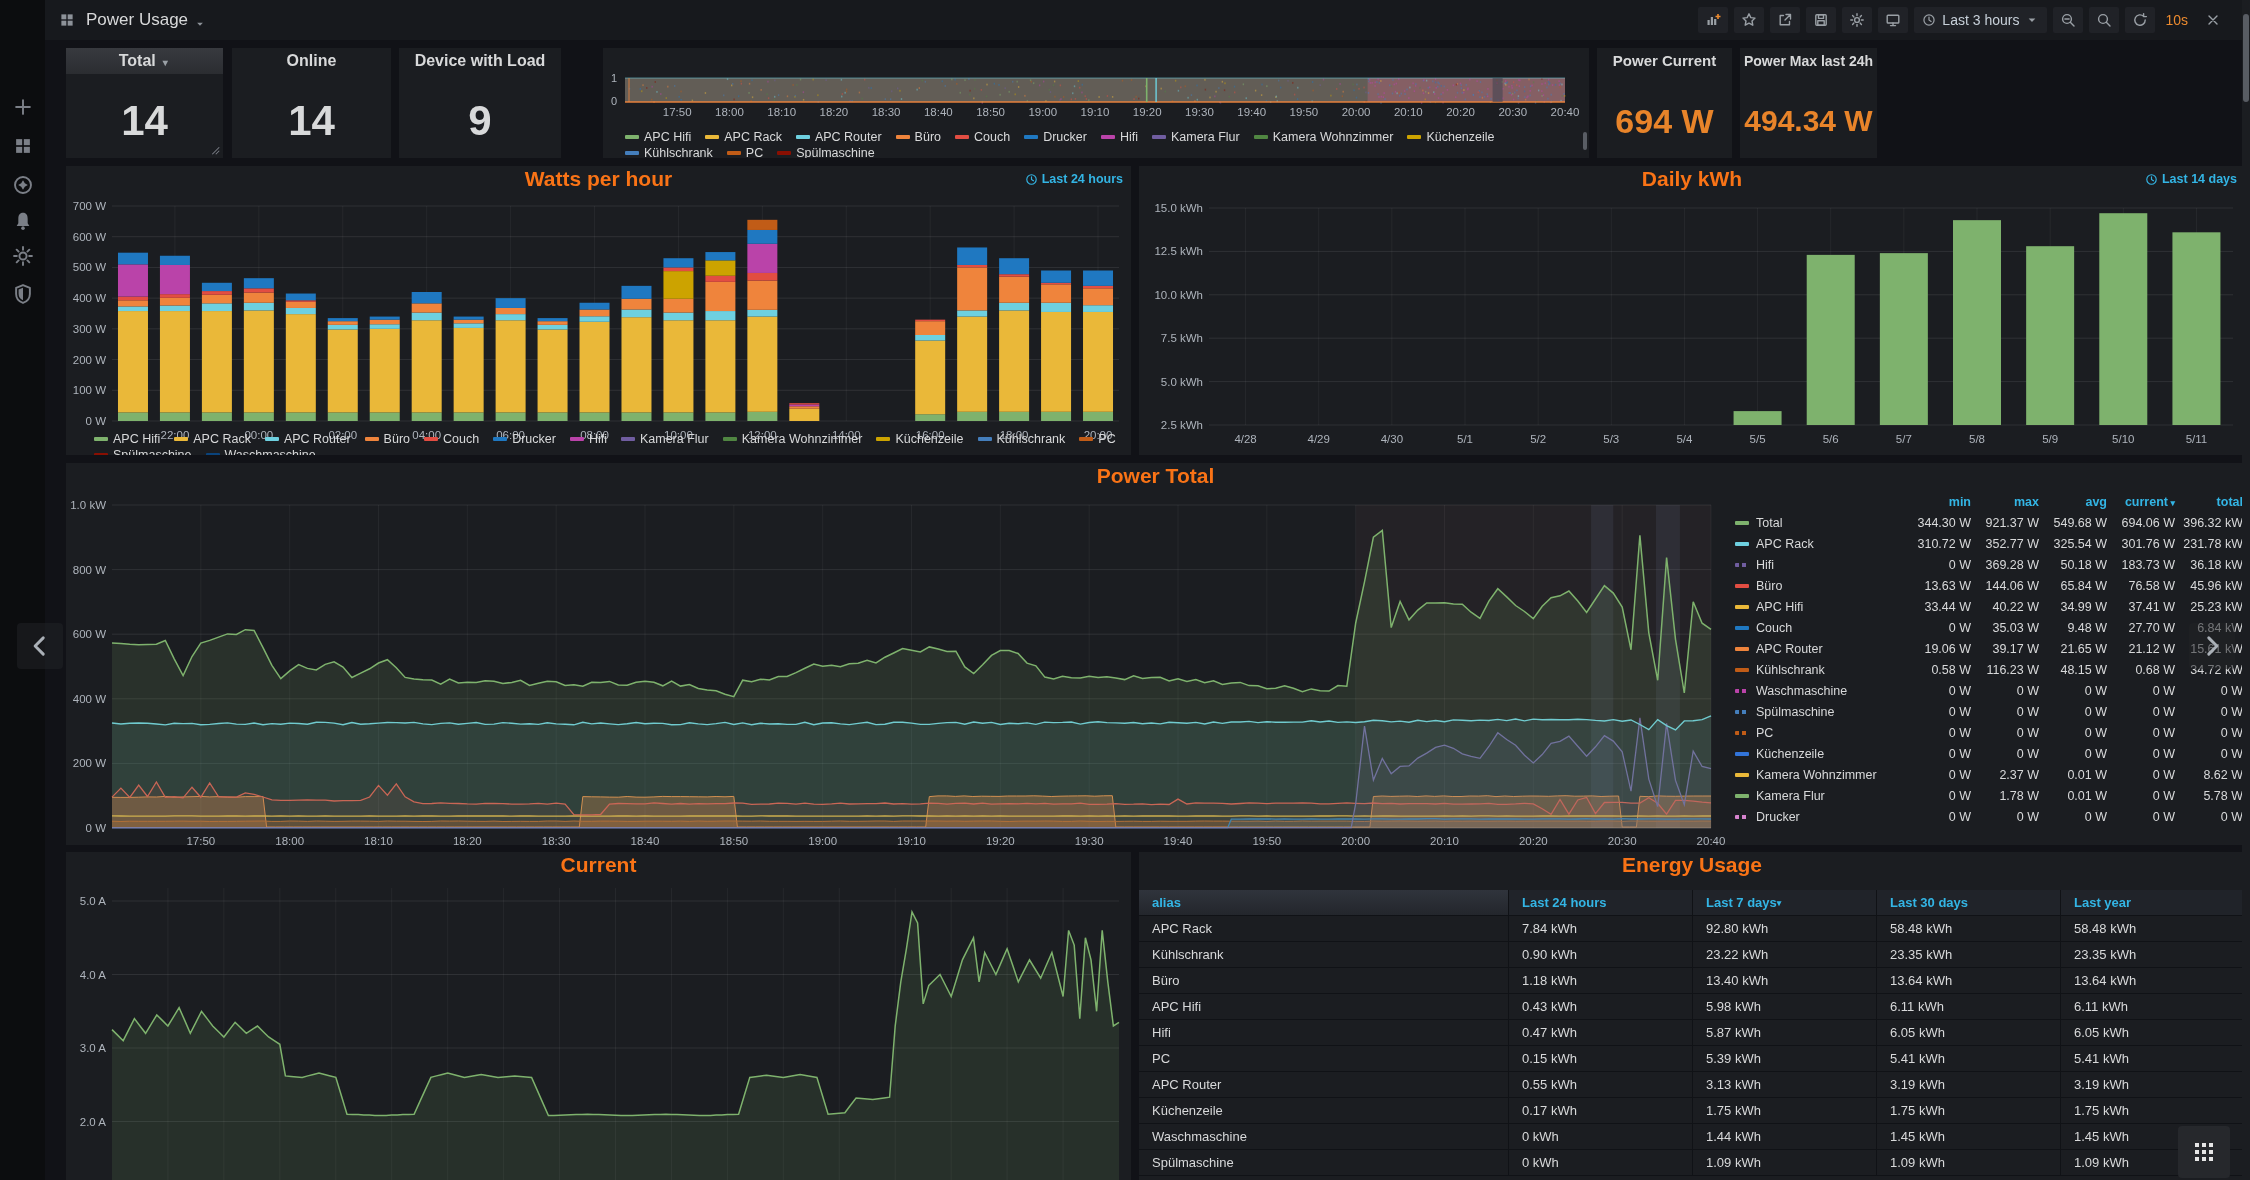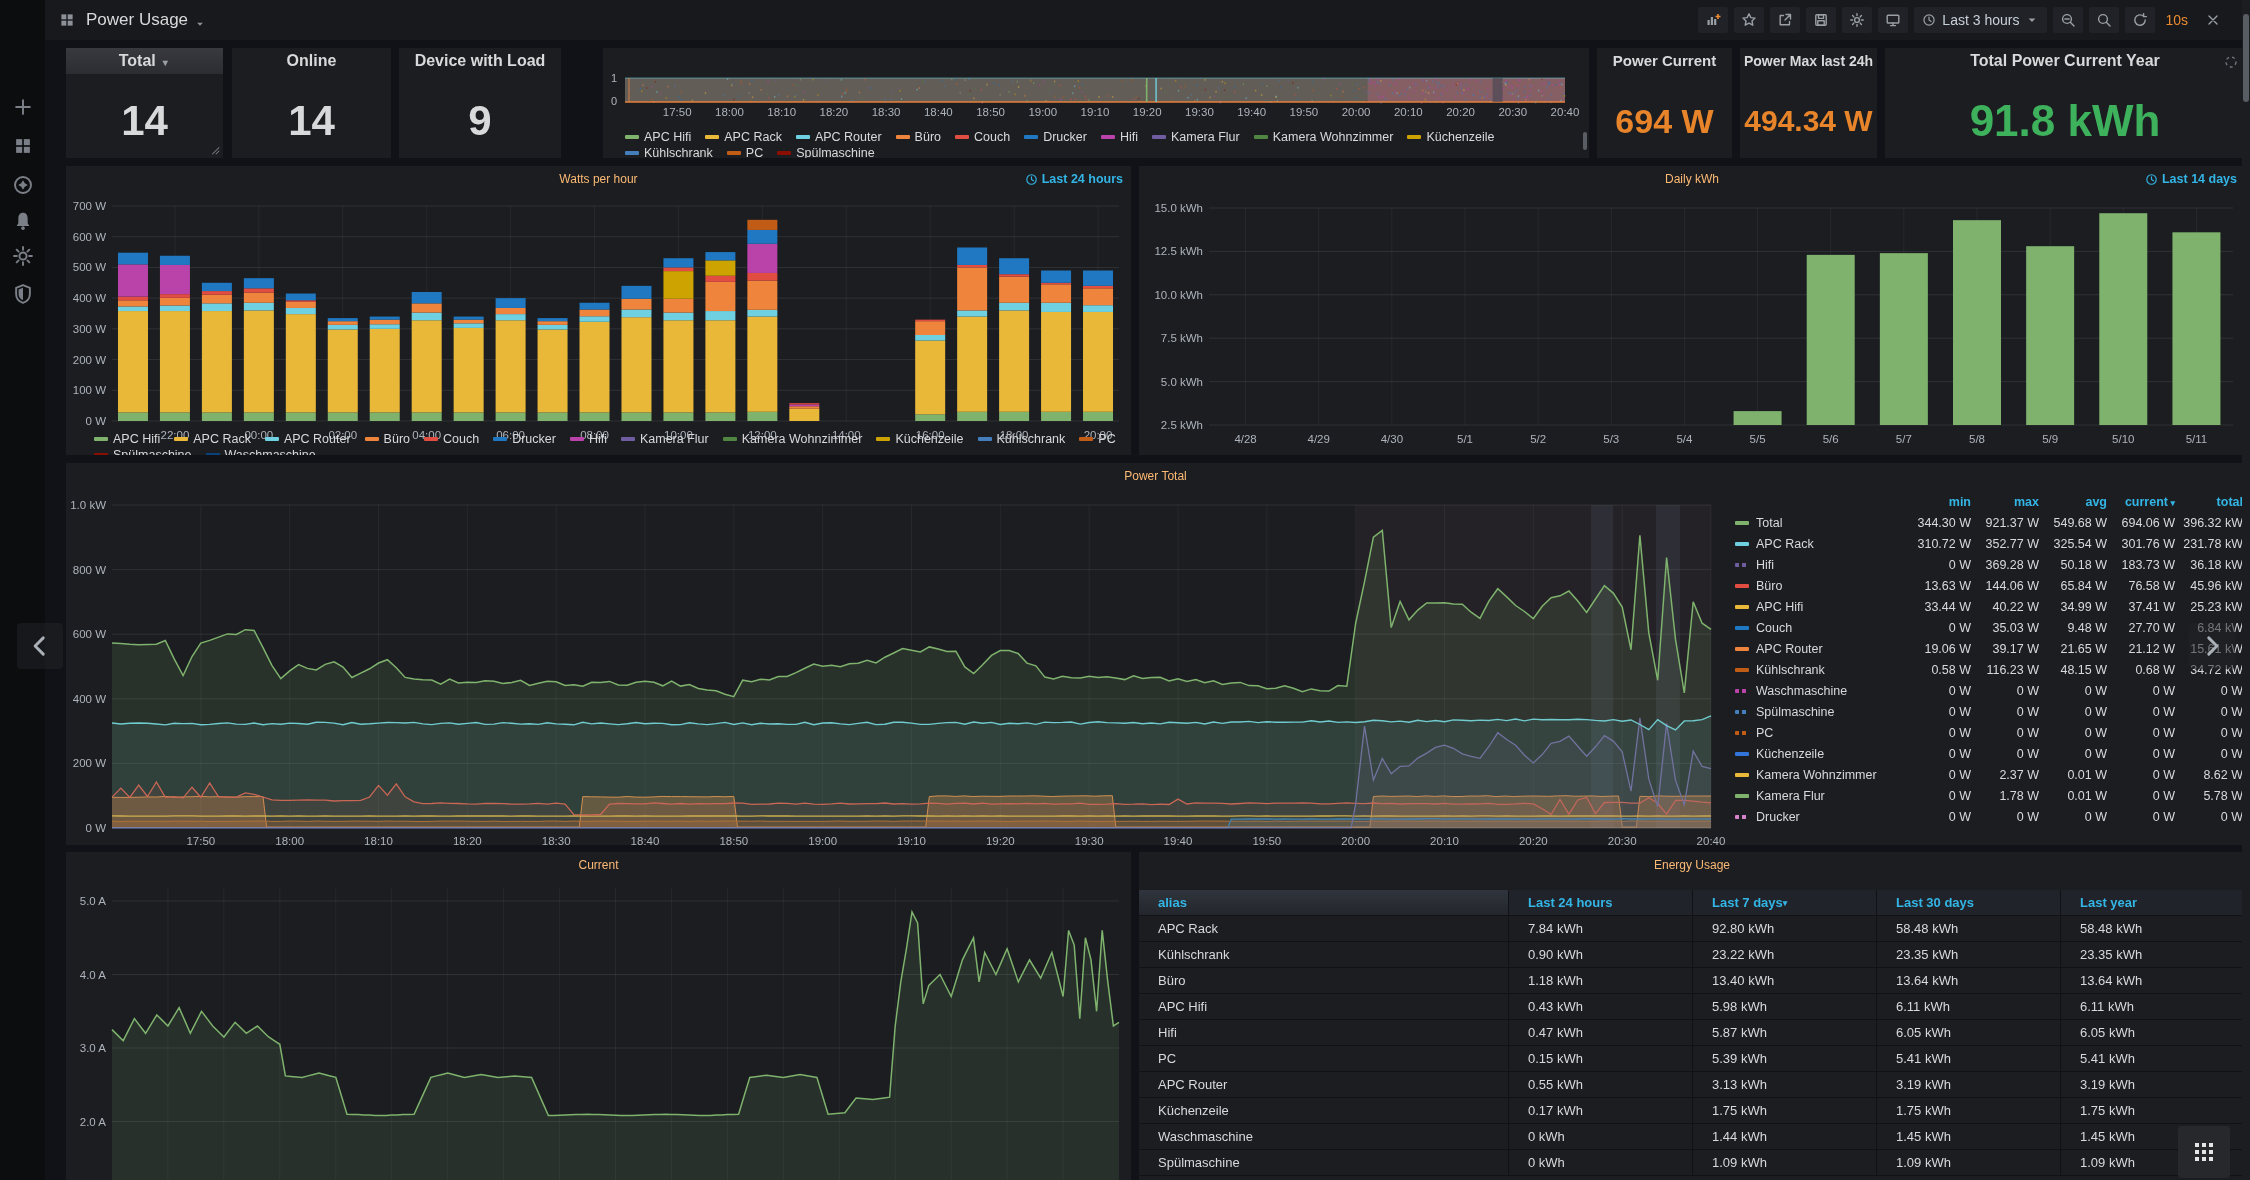--- a/index.html
+++ b/index.html
@@ -30,22 +30,22 @@
   #scroll-thumb{position:absolute;right:1px;top:14px;width:6px;height:88px;background:#585c63;border-radius:3px;}
   .nav-arrow{position:absolute;z-index:8;width:46px;height:46px;display:flex;align-items:center;
       justify-content:center;color:#aab0b7;background:rgba(32,34,39,.55);border-radius:4px;cursor:pointer;}
   .nav-arrow svg{width:26px;height:26px;}
   #grid-btn{position:absolute;left:2178px;top:1126px;width:52px;height:52px;background:#26282c;
       border-radius:4px;display:flex;align-items:center;justify-content:center;color:#e6e6e6;
       cursor:pointer;z-index:8;}
   #grid-btn svg{width:24px;height:24px;}
   
   .panel{position:absolute;background:#1b1d21;overflow:hidden;}
-  .ptitle{height:26px;line-height:26px;text-align:center;font-size:12px;font-weight:normal;
-          color:#fdba74;cursor:move;}
+  .ptitle{height:26px;line-height:26px;text-align:center;font-size:21px;font-weight:bold;
+          color:#f97316;cursor:move;}
   .badge{position:absolute;top:6px;right:8px;display:flex;align-items:center;gap:4px;
          color:#33b5e5;font-size:12.5px;font-weight:bold;cursor:pointer;}
   .badge .ic{width:13px;height:13px;}
   .stat-title{height:26px;line-height:26px;text-align:center;font-size:16px;font-weight:bold;color:#d8d9da;}
   .stat-title.hl{background:linear-gradient(180deg,#383a3f,#2b2d31);cursor:pointer;}
   .stat-val{position:absolute;left:0;right:0;top:36px;bottom:0;display:flex;align-items:center;
             justify-content:center;font-size:42px;font-weight:bold;}
   .corner-spin{position:absolute;top:7px;right:7px;width:14px;height:14px;color:#6f747b;}
   .resize{position:absolute;right:2px;bottom:2px;width:14px;height:14px;color:#7b7f87;cursor:nwse-resize;}
   
@@ -57,21 +57,21 @@
   #pt-legend{position:absolute;font-size:12.5px;color:#d8d9da;}
   .ptl-row{display:grid;grid-template-columns:170px 68px 68px 68px 68px 68px;height:21px;
            align-items:center;}
   .ptl-row .name{display:flex;align-items:center;gap:7px;cursor:pointer;}
   .ptl-row .num{text-align:right;padding-right:2px;}
   .ptl-head{color:#33b5e5;font-weight:bold;cursor:pointer;}
   
   #energy-table{position:absolute;left:0px;top:38px;width:1106px;font-size:13px;}
   .et-row{display:grid;grid-template-columns:370px 184px 184px 184px 184px;height:26px;}
   .et-cell{border:1px solid #101216;border-top:none;border-left:none;display:flex;align-items:center;
-           padding-left:19px;color:#d8d9da;}
+           padding-left:13px;color:#d8d9da;}
   .et-head .et-cell{color:#33b5e5;font-weight:bold;background:#202329;cursor:pointer;}
   .et-head .et-cell.alias-h{background:linear-gradient(180deg,#30343c,#23262c);}
   svg{display:block;}
   text{font-family:"Liberation Sans", sans-serif;}
 </style>
 </head>
 <body>
 
 <div id="app">
   <div id="sidebar">
@@ -724,29 +724,20 @@
   </div>
 
   <div class="panel" style="left:1597px;top:48px;width:135px;height:110px;">
     <div class="stat-title" style="font-size:15px;">Power Current</div>
     <div class="stat-val" style="font-size: 34px; color: rgb(232, 132, 42);">694 W</div>
   </div>
   <div class="panel" style="left:1740px;top:48px;width:137px;height:110px;">
     <div class="stat-title" style="font-size:14px;">Power Max last 24h</div>
     <div class="stat-val" style="font-size: 30px; color: rgb(232, 132, 42);">494.34 W</div>
   </div>
-  <div class="panel" style="left:1885px;top:48px;width:360px;height:110px;">
-    <div class="stat-title">Total Power Current Year</div>
-    <div class="stat-val" style="font-size: 44px; color: rgb(62, 177, 92);">91.8 kWh</div>
-    <span class="corner-spin">
-      <svg viewBox="0 0 14 14">
-          <circle cx="7" cy="7" r="5" fill="none" stroke="currentColor" stroke-width="1.4" stroke-dasharray="3 3"></circle>
-        </svg>
-    </span>
-  </div>
 
   <div class="panel" style="left:66px;top:166px;width:1065px;height:289px;">
     <div class="ptitle">Watts per hour</div>
     <span class="badge">
       <span class="ic">
           <svg viewBox="0 0 16 16" width="100%" height="100%">
             <circle cx="8" cy="8" r="5.8" stroke="currentColor" fill="none" stroke-width="1.4" stroke-linecap="round" stroke-linejoin="round"></circle>
             <path d="M8 4.6 V8 L10.4 9.6" stroke="currentColor" fill="none" stroke-width="1.4" stroke-linecap="round" stroke-linejoin="round"></path>
           </svg>
         </span>

